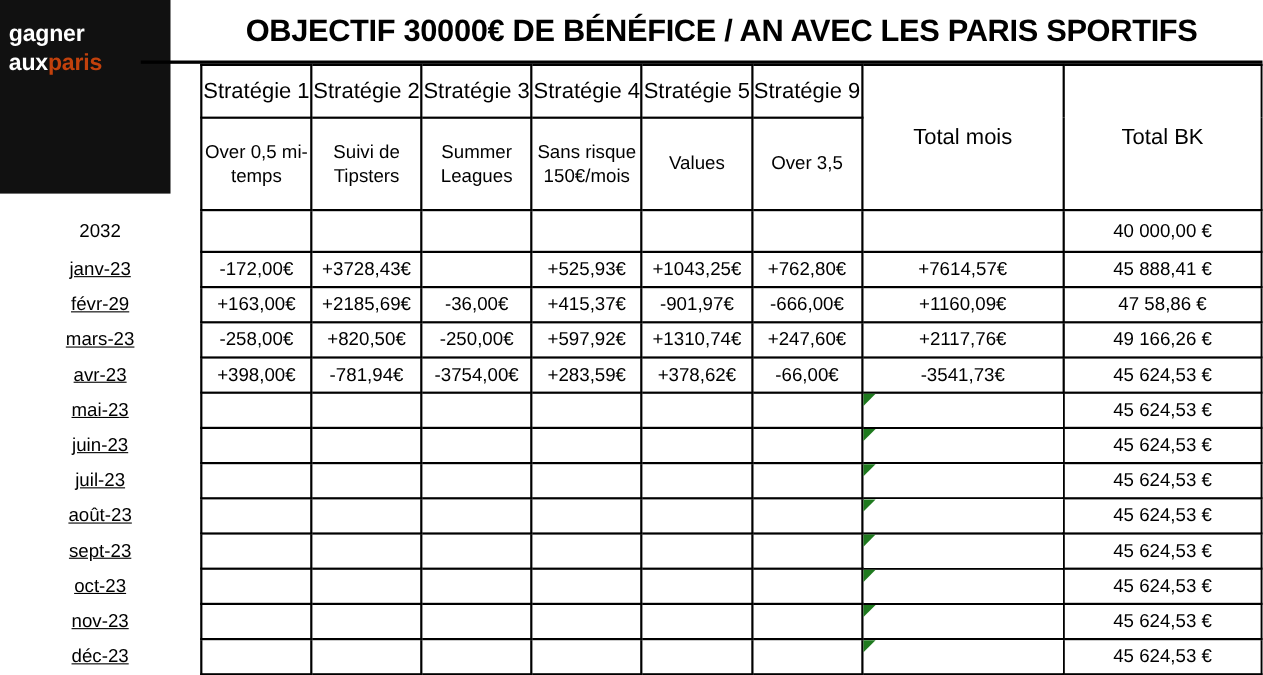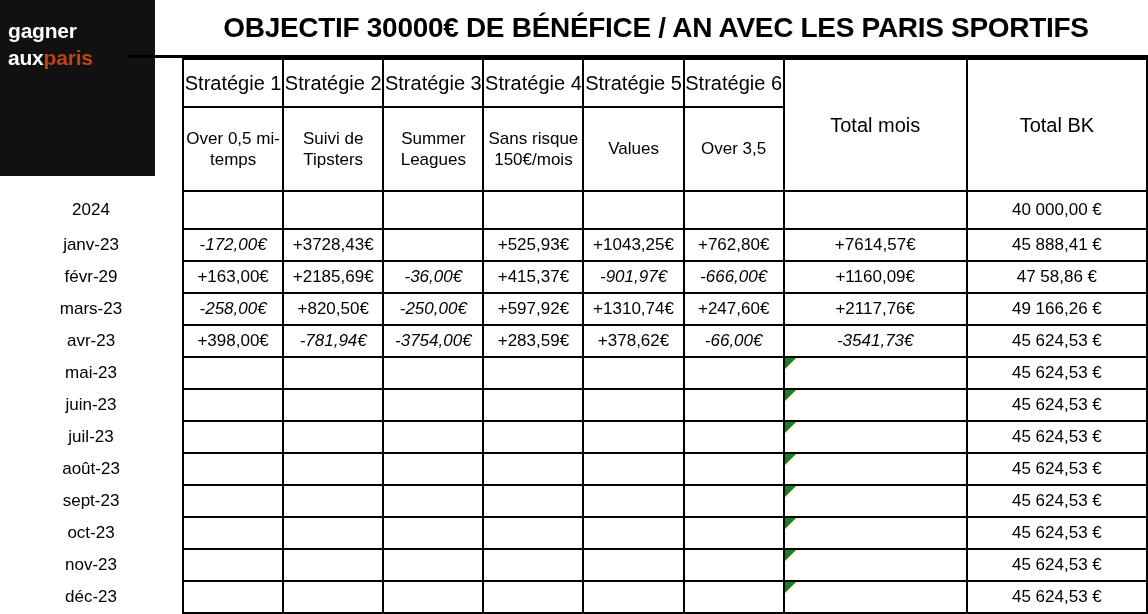--- a/index.html
+++ b/index.html
@@ -93,23 +93,24 @@
   tr.data-row td { height: 32px; }
 
   .year-cell {
     font-weight: 700;
     font-size: 18px;
     text-align: center;
   }
   .month-cell {
     font-size: 17px;
     text-align: center;
+    text-decoration: underline;
   }
   .pos { color: #00b050; }
-  .neg { color: #ff0000; font-style: italic; }
+  .neg { color: #ff0000; }
   .bk-cell { text-align: center; font-size: 17px; }
 
   
   td.tri {
     position: relative;
   }
   td.tri::after {
     content: "";
     position: absolute;
     left: 0; top: 0;
@@ -144,35 +145,35 @@
       <col class="c-bk">
     </colgroup>
     <tbody id="table-body">
         <tr class="head-row1">
           <td class="no-border"></td>
           <td class="hdr-sub">Stratégie 1</td>
           <td class="hdr-sub">Stratégie 2</td>
           <td class="hdr-sub">Stratégie 3</td>
           <td class="hdr-sub">Stratégie 4</td>
           <td class="hdr-sub">Stratégie 5</td>
-          <td class="hdr-sub">Stratégie 6</td>
+          <td class="hdr-sub">Stratégie 9</td>
           <td rowspan="2">Total mois</td>
           <td rowspan="2">Total BK</td>
         </tr>
         <tr class="head-row2">
           <td class="no-border"></td>
           <td class="hdr-sub">Over 0,5 mi-temps</td>
           <td class="hdr-sub">Suivi de Tipsters</td>
           <td class="hdr-sub">Summer Leagues</td>
           <td class="hdr-sub">Sans risque 150€/mois</td>
           <td class="hdr-sub">Values</td>
           <td class="hdr-sub">Over 3,5</td>
         </tr>
         <tr class="year-row">
-          <td class="no-border year-cell">2024</td>
+          <td class="no-border year-cell">2032</td>
           <td></td>
           <td></td>
           <td></td>
           <td></td>
           <td></td>
           <td></td>
           <td></td>
           <td class="bk-cell">40 000,00 €</td>
         </tr>
         <tr class="data-row">

